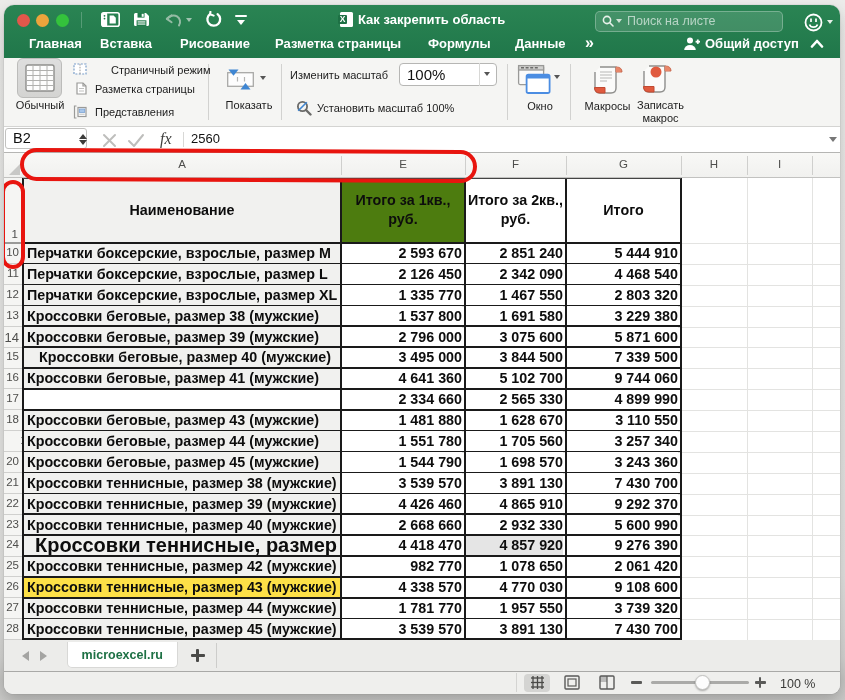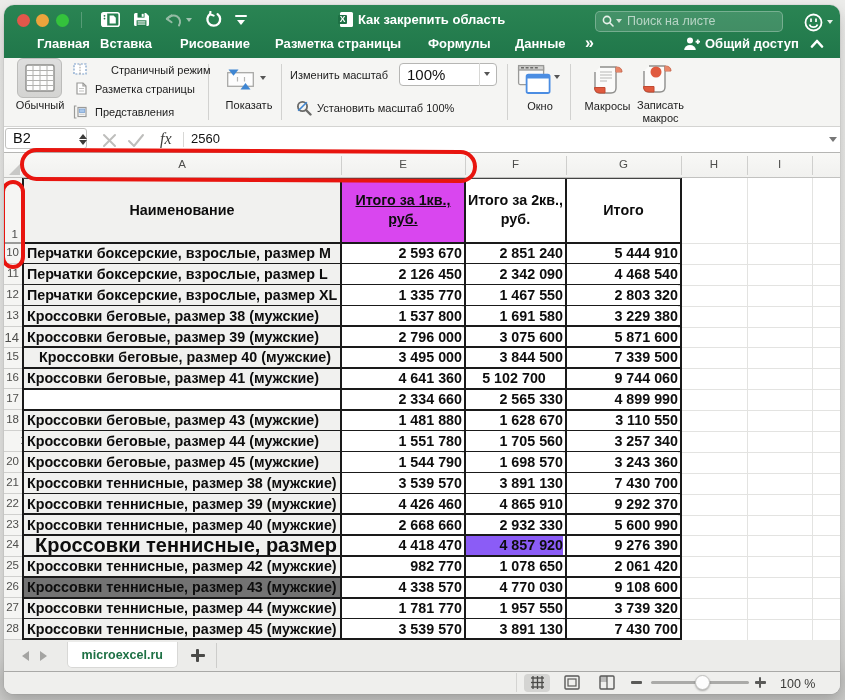--- a/index.html
+++ b/index.html
@@ -55,21 +55,21 @@
     </svg>
 <div class="abs" style="left:612px;top:13.5px;width:0;height:0;border:3px solid transparent;border-top:4px solid #cfe2d5;"></div>
 <div class="abs" style="left:623px;top:9px;color:rgba(255,255,255,.62);font-size:12.5px;line-height:14px;">Поиск на листе</div>
 <svg class="ic" style="left:800px;top:8px;" width="19" height="19" viewBox="0 0 19 19">
 <circle cx="9.5" cy="9.5" r="8" fill="none" stroke="#fff" stroke-width="1.8"></circle>
 <line x1="7" y1="5.5" x2="7" y2="9" stroke="#fff" stroke-width="1.7"></line>
       <line x1="12" y1="5.5" x2="12" y2="9" stroke="#fff" stroke-width="1.7"></line>
 <path d="M5.5 11.5 A4.3 4.3 0 0 0 13.5 11.5" fill="none" stroke="#fff" stroke-width="1.7"></path>
     </svg>
 <div class="abs" style="left:823px;top:15px;width:0;height:0;border:3.5px solid transparent;border-top:4.5px solid #e8f1ea;"></div>
-<div class="abs" style="left:33px;top:31px;color:#fff;font-size:13px;font-weight:bold;line-height:16px;">Главная</div>
+<div class="abs" style="left:25px;top:31px;color:#fff;font-size:13px;font-weight:bold;line-height:16px;">Главная</div>
 <div class="abs" style="left:96px;top:31px;color:#fff;font-size:13px;font-weight:bold;line-height:16px;">Вставка</div>
 <div class="abs" style="left:176px;top:31px;color:#fff;font-size:13px;font-weight:bold;line-height:16px;">Рисование</div>
 <div class="abs" style="left:271px;top:31px;color:#fff;font-size:13px;font-weight:bold;line-height:16px;">Разметка страницы</div>
 <div class="abs" style="left:424px;top:31px;color:#fff;font-size:13px;font-weight:bold;line-height:16px;">Формулы</div>
 <div class="abs" style="left:511px;top:31px;color:#fff;font-size:13px;font-weight:bold;line-height:16px;">Данные</div>
 <div class="abs" style="left:581px;top:29.5px;color:#fff;font-size:16px;font-weight:bold;line-height:16px;">»</div>
 <svg class="ic" style="left:679px;top:32px;" width="17" height="14" viewBox="0 0 17 14">
 <circle cx="7" cy="3.6" r="3" fill="#fff"></circle>
       <path d="M1.2 13 a5.8 5 0 0 1 11.6 0 Z" fill="#fff"></path>
 <rect x="12.6" y="3.8" width="4.4" height="1.8" fill="#fff"></rect>
@@ -263,21 +263,21 @@
 <div class="abs" style="left:0;top:554.35px;width:15px;text-align:right;font-size:11.5px;color:#4e4e4c;">25</div>
 <div class="abs" style="left:0;top:571.44px;width:19px;height:1px;background:#d0d0ce;"></div>
 <div class="abs" style="left:0;top:575.24px;width:15px;text-align:right;font-size:11.5px;color:#4e4e4c;">26</div>
 <div class="abs" style="left:0;top:592.33px;width:19px;height:1px;background:#d0d0ce;"></div>
 <div class="abs" style="left:0;top:596.13px;width:15px;text-align:right;font-size:11.5px;color:#4e4e4c;">27</div>
 <div class="abs" style="left:0;top:613.22px;width:19px;height:1px;background:#d0d0ce;"></div>
 <div class="abs" style="left:0;top:617.02px;width:15px;text-align:right;font-size:11.5px;color:#4e4e4c;">28</div>
 <div class="abs" style="left:0;top:634.11px;width:19px;height:1px;background:#d0d0ce;"></div>
 <div class="abs" style="left:19px;top:172.5px;width:318px;height:65.5px;background:#f1f1ef;"></div>
 <div class="abs" style="left:19px;top:172.5px;width:318px;height:65.5px;font-weight:bold;font-size:14.3px;color:#0d0d0d;display:flex;align-items:center;justify-content:center;">Наименование</div>
-<div class="abs" style="left:337px;top:172.5px;width:124px;height:65.5px;background:#d946ef;font-weight:bold;font-size:14.3px;color:#0d0d0d;display:flex;align-items:center;justify-content:center;text-align:center;line-height:19px;text-decoration:underline;">Итого за 1кв.,<br>руб.</div>
+<div class="abs" style="left:337px;top:172.5px;width:124px;height:65.5px;background:#4d7c0f;font-weight:bold;font-size:14.3px;color:#0d0d0d;display:flex;align-items:center;justify-content:center;text-align:center;line-height:19px;">Итого за 1кв.,<br>руб.</div>
 <div class="abs" style="left:461px;top:172.5px;width:101px;height:65.5px;background:#fff;font-weight:bold;font-size:14.3px;color:#0d0d0d;display:flex;align-items:center;justify-content:center;text-align:center;line-height:19px;">Итого за 2кв.,<br>руб.</div>
 <div class="abs" style="left:562px;top:172.5px;width:115px;height:65.5px;background:#fff;font-weight:bold;font-size:14.3px;color:#0d0d0d;display:flex;align-items:center;justify-content:center;text-align:center;line-height:19px;">Итого</div>
 <div class="abs" style="left:19px;top:238.00px;width:318px;height:20.89px;background:#f1f1ef;font-weight:bold;font-size:14.3px;color:#0d0d0d;line-height:20.89px;padding-left:4px;white-space:nowrap;overflow:hidden;">Перчатки боксерские, взрослые, размер М</div>
 <div class="abs" style="left:337px;top:238.00px;width:121px;height:20.89px;background:#fff;font-weight:bold;font-size:14.3px;color:#0d0d0d;line-height:20.89px;text-align:right;">2 593 670</div>
 <div class="abs" style="left:461px;top:238.00px;width:98px;height:20.89px;background:#fff;font-weight:bold;font-size:14.3px;color:#0d0d0d;line-height:20.89px;text-align:right;">2 851 240</div>
 <div class="abs" style="left:562px;top:238.00px;width:112px;height:20.89px;background:#fff;font-weight:bold;font-size:14.3px;color:#0d0d0d;line-height:20.89px;text-align:right;">5 444 910</div>
 <div class="abs" style="left:19px;top:258.89px;width:318px;height:20.89px;background:#f1f1ef;font-weight:bold;font-size:14.3px;color:#0d0d0d;line-height:20.89px;padding-left:4px;white-space:nowrap;overflow:hidden;">Перчатки боксерские, взрослые, размер L</div>
 <div class="abs" style="left:337px;top:258.89px;width:121px;height:20.89px;background:#fff;font-weight:bold;font-size:14.3px;color:#0d0d0d;line-height:20.89px;text-align:right;">2 126 450</div>
 <div class="abs" style="left:461px;top:258.89px;width:98px;height:20.89px;background:#fff;font-weight:bold;font-size:14.3px;color:#0d0d0d;line-height:20.89px;text-align:right;">2 342 090</div>
 <div class="abs" style="left:562px;top:258.89px;width:112px;height:20.89px;background:#fff;font-weight:bold;font-size:14.3px;color:#0d0d0d;line-height:20.89px;text-align:right;">4 468 540</div>
@@ -292,21 +292,21 @@
 <div class="abs" style="left:19px;top:321.56px;width:318px;height:20.89px;background:#f1f1ef;font-weight:bold;font-size:14.3px;color:#0d0d0d;line-height:20.89px;padding-left:4px;white-space:nowrap;overflow:hidden;">Кроссовки беговые, размер 39 (мужские)</div>
 <div class="abs" style="left:337px;top:321.56px;width:121px;height:20.89px;background:#fff;font-weight:bold;font-size:14.3px;color:#0d0d0d;line-height:20.89px;text-align:right;">2 796 000</div>
 <div class="abs" style="left:461px;top:321.56px;width:98px;height:20.89px;background:#fff;font-weight:bold;font-size:14.3px;color:#0d0d0d;line-height:20.89px;text-align:right;">3 075 600</div>
 <div class="abs" style="left:562px;top:321.56px;width:112px;height:20.89px;background:#fff;font-weight:bold;font-size:14.3px;color:#0d0d0d;line-height:20.89px;text-align:right;">5 871 600</div>
 <div class="abs" style="left:19px;top:342.45px;width:318px;height:20.89px;background:#f1f1ef;font-weight:bold;font-size:14.3px;color:#0d0d0d;line-height:20.89px;padding-left:16px;white-space:nowrap;overflow:hidden;">Кроссовки беговые, размер 40 (мужские)</div>
 <div class="abs" style="left:337px;top:342.45px;width:121px;height:20.89px;background:#fff;font-weight:bold;font-size:14.3px;color:#0d0d0d;line-height:20.89px;text-align:right;">3 495 000</div>
 <div class="abs" style="left:461px;top:342.45px;width:98px;height:20.89px;background:#fff;font-weight:bold;font-size:14.3px;color:#0d0d0d;line-height:20.89px;text-align:right;">3 844 500</div>
 <div class="abs" style="left:562px;top:342.45px;width:112px;height:20.89px;background:#fff;font-weight:bold;font-size:14.3px;color:#0d0d0d;line-height:20.89px;text-align:right;">7 339 500</div>
 <div class="abs" style="left:19px;top:363.34px;width:318px;height:20.89px;background:#f1f1ef;font-weight:bold;font-size:14.3px;color:#0d0d0d;line-height:20.89px;padding-left:4px;white-space:nowrap;overflow:hidden;">Кроссовки беговые, размер 41 (мужские)</div>
 <div class="abs" style="left:337px;top:363.34px;width:121px;height:20.89px;background:#fff;font-weight:bold;font-size:14.3px;color:#0d0d0d;line-height:20.89px;text-align:right;">4 641 360</div>
-<div class="abs" style="left:461px;top:363.34px;width:98px;height:20.89px;background:#fff;font-weight:bold;font-size:14.3px;color:#0d0d0d;line-height:20.89px;text-align:center;">5 102 700</div>
+<div class="abs" style="left:461px;top:363.34px;width:98px;height:20.89px;background:#fff;font-weight:bold;font-size:14.3px;color:#0d0d0d;line-height:20.89px;text-align:right;">5 102 700</div>
 <div class="abs" style="left:562px;top:363.34px;width:112px;height:20.89px;background:#fff;font-weight:bold;font-size:14.3px;color:#0d0d0d;line-height:20.89px;text-align:right;">9 744 060</div>
 <div class="abs" style="left:337px;top:384.23px;width:121px;height:20.89px;background:#fff;font-weight:bold;font-size:14.3px;color:#0d0d0d;line-height:20.89px;text-align:right;">2 334 660</div>
 <div class="abs" style="left:461px;top:384.23px;width:98px;height:20.89px;background:#fff;font-weight:bold;font-size:14.3px;color:#0d0d0d;line-height:20.89px;text-align:right;">2 565 330</div>
 <div class="abs" style="left:562px;top:384.23px;width:112px;height:20.89px;background:#fff;font-weight:bold;font-size:14.3px;color:#0d0d0d;line-height:20.89px;text-align:right;">4 899 990</div>
 <div class="abs" style="left:19px;top:405.12px;width:318px;height:20.89px;background:#f1f1ef;font-weight:bold;font-size:14.3px;color:#0d0d0d;line-height:20.89px;padding-left:4px;white-space:nowrap;overflow:hidden;">Кроссовки беговые, размер 43 (мужские)</div>
 <div class="abs" style="left:337px;top:405.12px;width:121px;height:20.89px;background:#fff;font-weight:bold;font-size:14.3px;color:#0d0d0d;line-height:20.89px;text-align:right;">1 481 880</div>
 <div class="abs" style="left:461px;top:405.12px;width:98px;height:20.89px;background:#fff;font-weight:bold;font-size:14.3px;color:#0d0d0d;line-height:20.89px;text-align:right;">1 628 670</div>
 <div class="abs" style="left:562px;top:405.12px;width:112px;height:20.89px;background:#fff;font-weight:bold;font-size:14.3px;color:#0d0d0d;line-height:20.89px;text-align:right;">3 110 550</div>
 <div class="abs" style="left:19px;top:426.01px;width:318px;height:20.89px;background:#f1f1ef;font-weight:bold;font-size:14.3px;color:#0d0d0d;line-height:20.89px;padding-left:4px;white-space:nowrap;overflow:hidden;">Кроссовки беговые, размер 44 (мужские)</div>
 <div class="abs" style="left:337px;top:426.01px;width:121px;height:20.89px;background:#fff;font-weight:bold;font-size:14.3px;color:#0d0d0d;line-height:20.89px;text-align:right;">1 551 780</div>
@@ -323,27 +323,27 @@
 <div class="abs" style="left:19px;top:488.68px;width:318px;height:20.89px;background:#f1f1ef;font-weight:bold;font-size:14.3px;color:#0d0d0d;line-height:20.89px;padding-left:4px;white-space:nowrap;overflow:hidden;">Кроссовки теннисные, размер 39 (мужские)</div>
 <div class="abs" style="left:337px;top:488.68px;width:121px;height:20.89px;background:#fff;font-weight:bold;font-size:14.3px;color:#0d0d0d;line-height:20.89px;text-align:right;">4 426 460</div>
 <div class="abs" style="left:461px;top:488.68px;width:98px;height:20.89px;background:#fff;font-weight:bold;font-size:14.3px;color:#0d0d0d;line-height:20.89px;text-align:right;">4 865 910</div>
 <div class="abs" style="left:562px;top:488.68px;width:112px;height:20.89px;background:#fff;font-weight:bold;font-size:14.3px;color:#0d0d0d;line-height:20.89px;text-align:right;">9 292 370</div>
 <div class="abs" style="left:19px;top:509.57px;width:318px;height:20.89px;background:#f1f1ef;font-weight:bold;font-size:14.3px;color:#0d0d0d;line-height:20.89px;padding-left:4px;white-space:nowrap;overflow:hidden;">Кроссовки теннисные, размер 40 (мужские)</div>
 <div class="abs" style="left:337px;top:509.57px;width:121px;height:20.89px;background:#fff;font-weight:bold;font-size:14.3px;color:#0d0d0d;line-height:20.89px;text-align:right;">2 668 660</div>
 <div class="abs" style="left:461px;top:509.57px;width:98px;height:20.89px;background:#fff;font-weight:bold;font-size:14.3px;color:#0d0d0d;line-height:20.89px;text-align:right;">2 932 330</div>
 <div class="abs" style="left:562px;top:509.57px;width:112px;height:20.89px;background:#fff;font-weight:bold;font-size:14.3px;color:#0d0d0d;line-height:20.89px;text-align:right;">5 600 990</div>
 <div class="abs" style="left:19px;top:530.46px;width:318px;height:20.89px;background:#f1f1ef;font-weight:bold;font-size:20px;color:#0d0d0d;line-height:20.89px;padding-left:12px;white-space:nowrap;overflow:hidden;">Кроссовки теннисные, размер 41 (мужские)</div>
 <div class="abs" style="left:337px;top:530.46px;width:121px;height:20.89px;background:#fff;font-weight:bold;font-size:14.3px;color:#0d0d0d;line-height:20.89px;text-align:right;">4 418 470</div>
-<div class="abs" style="left:461px;top:530.46px;width:98px;height:21px;background:#8b5cf6;font-weight:bold;font-size:14.3px;color:#0d0d0d;line-height:20.89px;text-align:right;">4 857 920</div>
+<div class="abs" style="left:461px;top:530.46px;width:98px;height:21px;background:#e5e5e5;font-weight:bold;font-size:14.3px;color:#0d0d0d;line-height:20.89px;text-align:right;">4 857 920</div>
 <div class="abs" style="left:562px;top:530.46px;width:112px;height:20.89px;background:#fff;font-weight:bold;font-size:14.3px;color:#0d0d0d;line-height:20.89px;text-align:right;">9 276 390</div>
 <div class="abs" style="left:19px;top:551.35px;width:318px;height:20.89px;background:#f1f1ef;font-weight:bold;font-size:14.3px;color:#0d0d0d;line-height:20.89px;padding-left:4px;white-space:nowrap;overflow:hidden;">Кроссовки теннисные, размер 42 (мужские)</div>
 <div class="abs" style="left:337px;top:551.35px;width:121px;height:20.89px;background:#fff;font-weight:bold;font-size:14.3px;color:#0d0d0d;line-height:20.89px;text-align:right;">982 770</div>
 <div class="abs" style="left:461px;top:551.35px;width:98px;height:20.89px;background:#fff;font-weight:bold;font-size:14.3px;color:#0d0d0d;line-height:20.89px;text-align:right;">1 078 650</div>
 <div class="abs" style="left:562px;top:551.35px;width:112px;height:20.89px;background:#fff;font-weight:bold;font-size:14.3px;color:#0d0d0d;line-height:20.89px;text-align:right;">2 061 420</div>
-<div class="abs" style="left:19px;top:572.24px;width:318px;height:20.89px;background:#737373;font-weight:bold;font-size:14.3px;color:#0d0d0d;line-height:20.89px;padding-left:4px;white-space:nowrap;overflow:hidden;">Кроссовки теннисные, размер 43 (мужские)</div>
+<div class="abs" style="left:19px;top:572.24px;width:318px;height:20.89px;background:#fde047;font-weight:bold;font-size:14.3px;color:#0d0d0d;line-height:20.89px;padding-left:4px;white-space:nowrap;overflow:hidden;">Кроссовки теннисные, размер 43 (мужские)</div>
 <div class="abs" style="left:337px;top:572.24px;width:121px;height:20.89px;background:#fff;font-weight:bold;font-size:14.3px;color:#0d0d0d;line-height:20.89px;text-align:right;">4 338 570</div>
 <div class="abs" style="left:461px;top:572.24px;width:98px;height:20.89px;background:#fff;font-weight:bold;font-size:14.3px;color:#0d0d0d;line-height:20.89px;text-align:right;">4 770 030</div>
 <div class="abs" style="left:562px;top:572.24px;width:112px;height:20.89px;background:#fff;font-weight:bold;font-size:14.3px;color:#0d0d0d;line-height:20.89px;text-align:right;">9 108 600</div>
 <div class="abs" style="left:19px;top:593.13px;width:318px;height:20.89px;background:#f1f1ef;font-weight:bold;font-size:14.3px;color:#0d0d0d;line-height:20.89px;padding-left:4px;white-space:nowrap;overflow:hidden;">Кроссовки теннисные, размер 44 (мужские)</div>
 <div class="abs" style="left:337px;top:593.13px;width:121px;height:20.89px;background:#fff;font-weight:bold;font-size:14.3px;color:#0d0d0d;line-height:20.89px;text-align:right;">1 781 770</div>
 <div class="abs" style="left:461px;top:593.13px;width:98px;height:20.89px;background:#fff;font-weight:bold;font-size:14.3px;color:#0d0d0d;line-height:20.89px;text-align:right;">1 957 550</div>
 <div class="abs" style="left:562px;top:593.13px;width:112px;height:20.89px;background:#fff;font-weight:bold;font-size:14.3px;color:#0d0d0d;line-height:20.89px;text-align:right;">3 739 320</div>
 <div class="abs" style="left:19px;top:614.02px;width:318px;height:20.89px;background:#f1f1ef;font-weight:bold;font-size:14.3px;color:#0d0d0d;line-height:20.89px;padding-left:4px;white-space:nowrap;overflow:hidden;">Кроссовки теннисные, размер 45 (мужские)</div>
 <div class="abs" style="left:337px;top:614.02px;width:121px;height:20.89px;background:#fff;font-weight:bold;font-size:14.3px;color:#0d0d0d;line-height:20.89px;text-align:right;">3 539 570</div>
 <div class="abs" style="left:461px;top:614.02px;width:98px;height:20.89px;background:#fff;font-weight:bold;font-size:14.3px;color:#0d0d0d;line-height:20.89px;text-align:right;">3 891 130</div>

